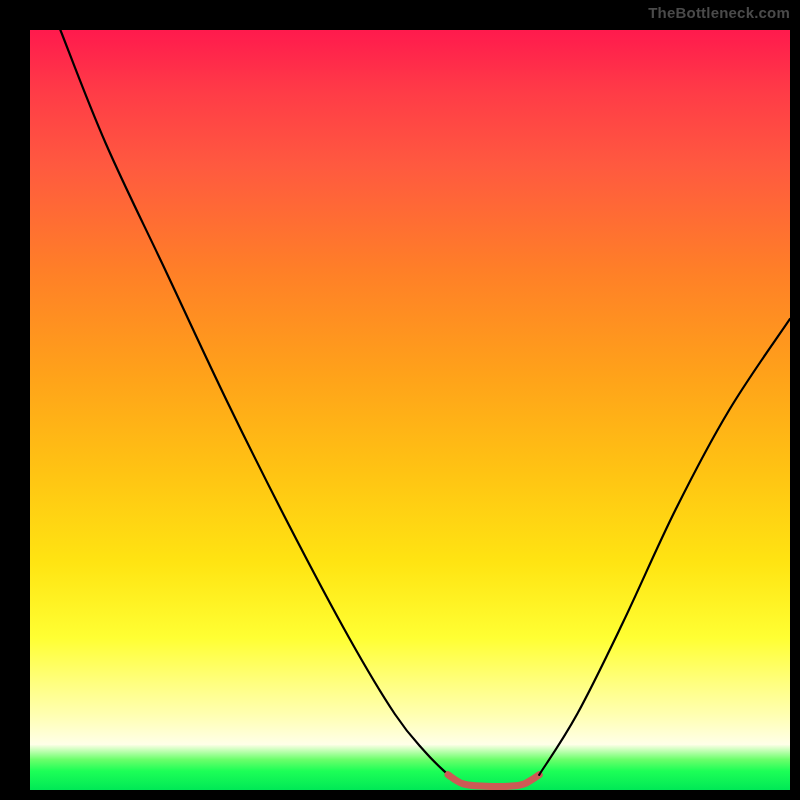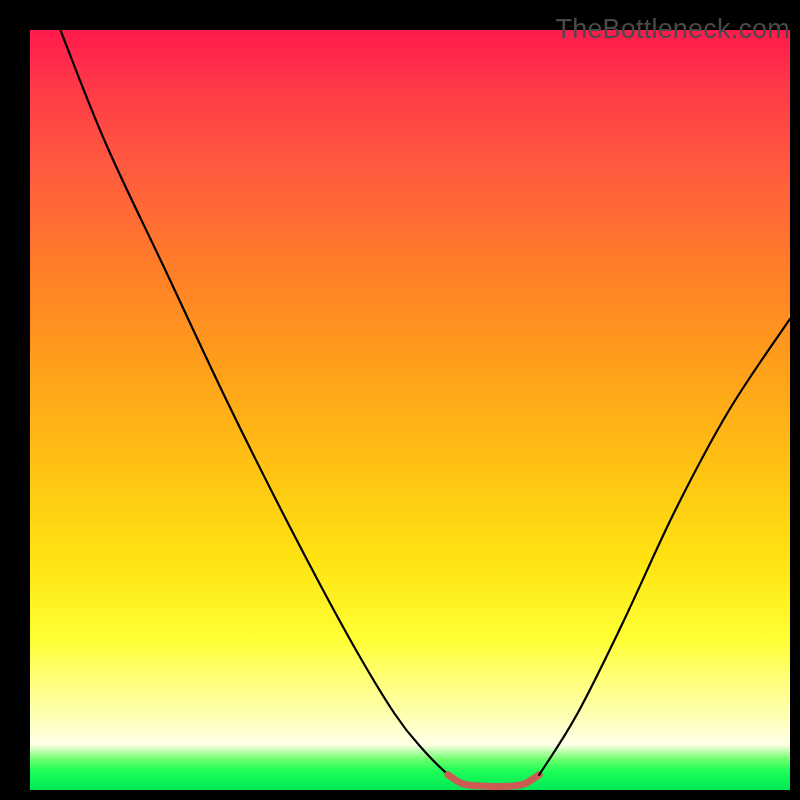--- a/index.html
+++ b/index.html
@@ -12,25 +12,25 @@
     font-family: Arial, Helvetica, sans-serif;
   }
   .frame {
     position: relative;
     width: 800px;
     height: 800px;
     background: #000;
   }
   .watermark {
     position: absolute;
-    top: 14px;
+    top: 4px;
     right: 10px;
     color: #4a4a4a;
-    font-size: 27px;
-    font-weight: 400;
+    font-size: 15px;
+    font-weight: 700;
     letter-spacing: 0.2px;
     z-index: 10;
   }
   .plot-area {
     position: absolute;
     left: 30px;
     top: 30px;
     width: 760px;
     height: 760px;
     overflow: hidden;

